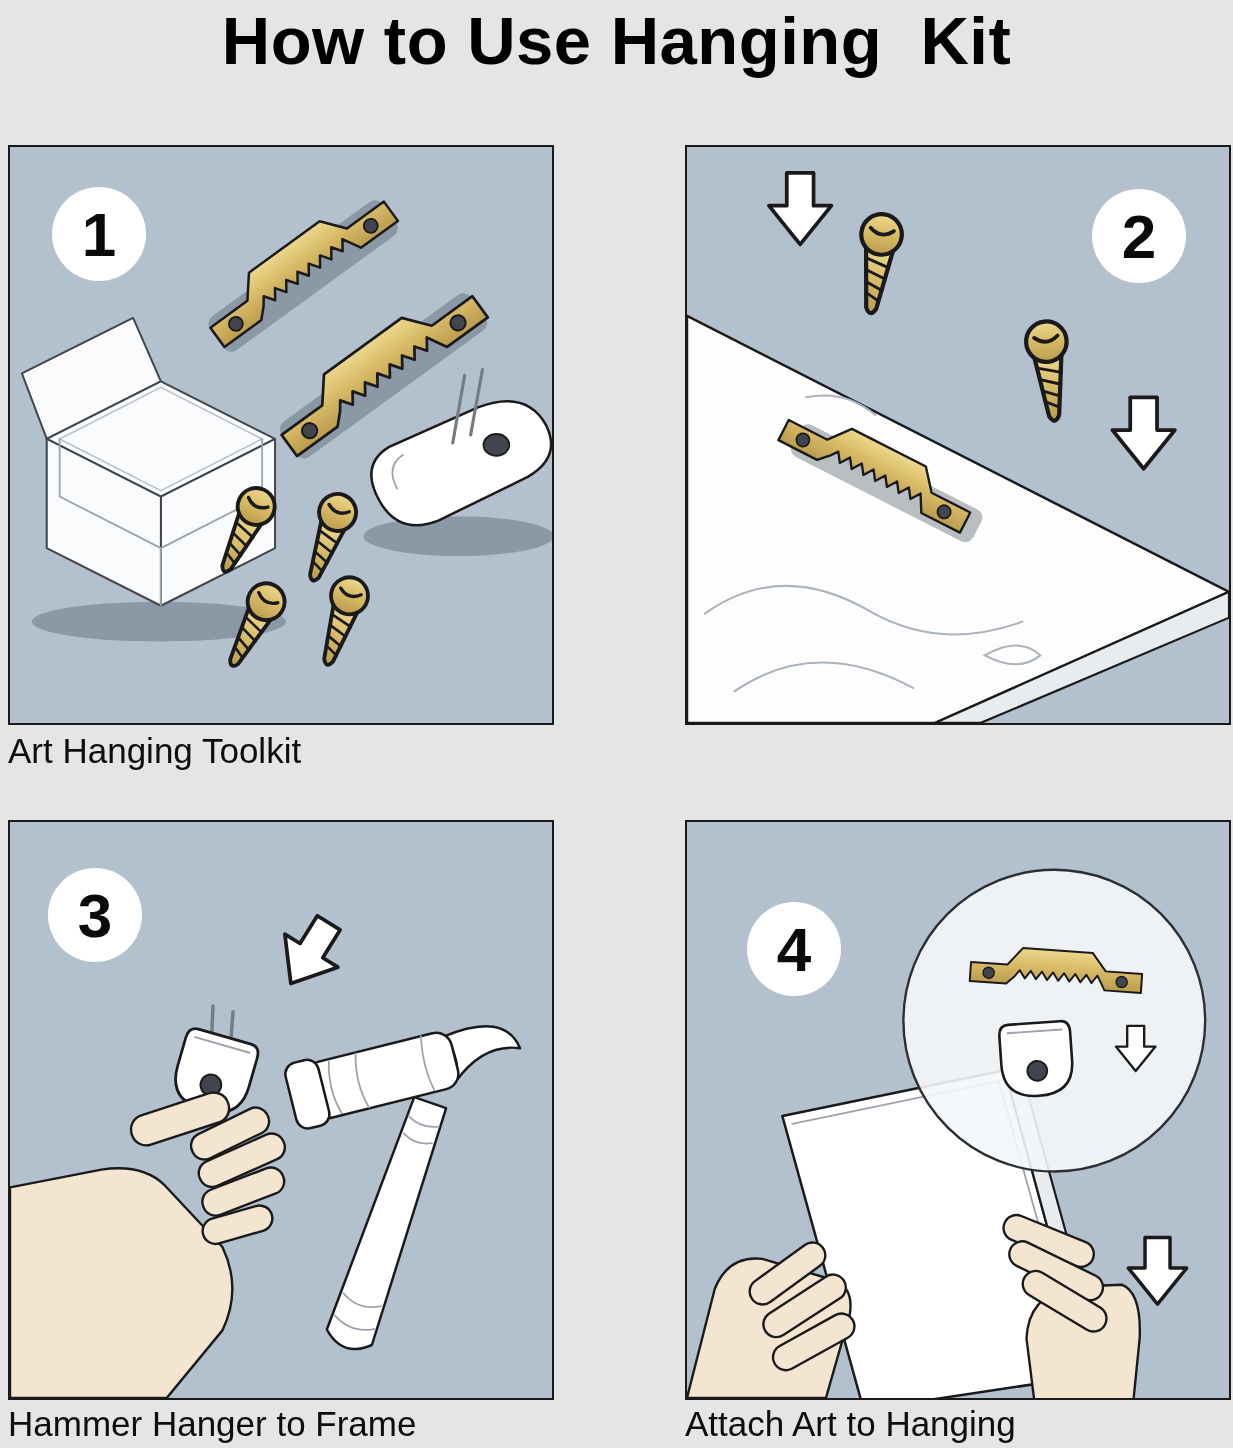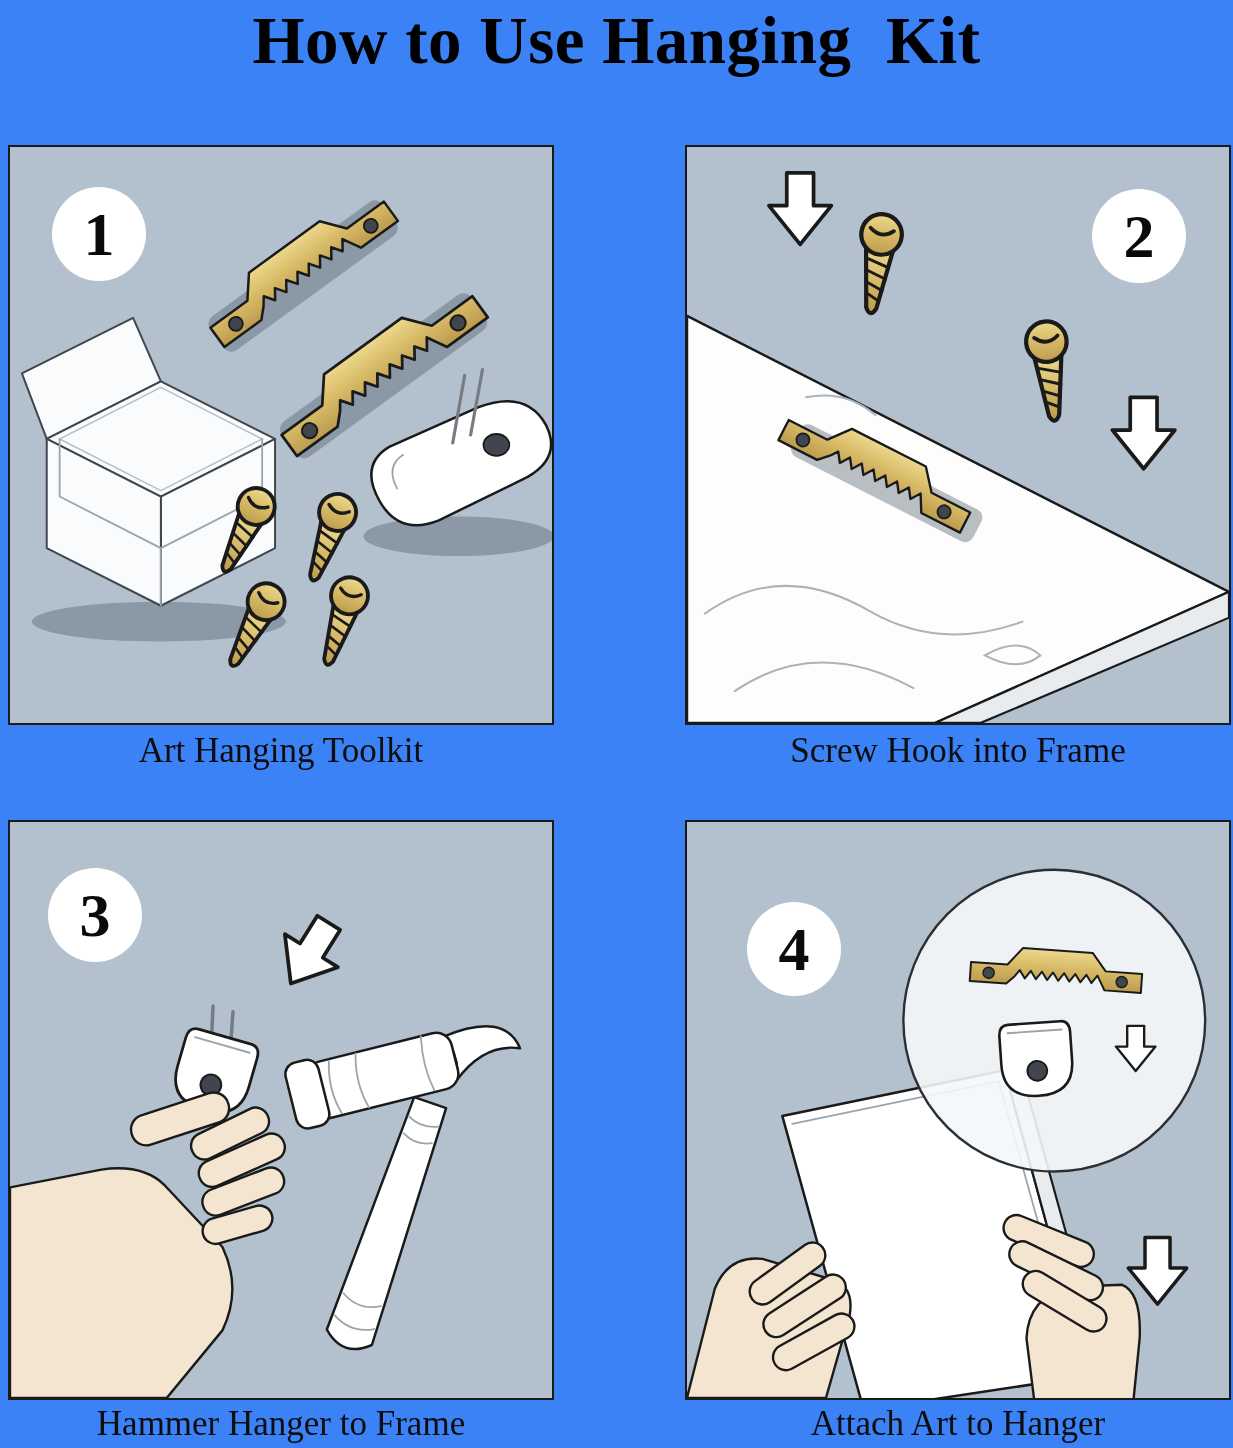--- a/index.html
+++ b/index.html
@@ -1,29 +1,29 @@
 <!DOCTYPE html>
 <html style="--panel-bg: #b3c1ce; --outline: #1a1a1a; --brass: #d9bc68; --brass-light: #ecd88e; --brass-dark: #bb9c4e; --skin: #f4e5d0; --white: #ffffff;"><head>
 <meta charset="utf-8">
 <style>
   *{margin:0;padding:0;box-sizing:border-box}
   body{background:#fff}
-  .page{position:relative;width:1233px;height:1448px;background:#3b82f6;overflow:hidden;
-        font-family:Liberation Serif, serif}
+  .page{position:relative;width:1233px;height:1448px;background:#e5e5e5;overflow:hidden;
+        font-family:Liberation Sans, sans-serif}
   .title{position:absolute;top:2px;left:0;width:100%;text-align:center;
          font-size:67px;font-weight:600;color:#000;letter-spacing:.5px;white-space:pre}
   .panel{position:absolute;width:546px;height:580px;background:var(--panel-bg,#b3c1ce);
          border:2px solid var(--outline,#1a1a1a)}
   #p1{left:8px;top:145px}  #p2{left:685px;top:145px}
   #p3{left:8px;top:820px}  #p4{left:685px;top:820px}
   .art{position:absolute;left:0;top:0;width:100%;height:100%}
   .badge{position:absolute;width:94px;height:94px;border-radius:50%;background:#fff;
          display:flex;align-items:center;justify-content:center;
          font-size:62px;font-weight:700;color:#0a0a0a}
-  .caption{position:absolute;width:546px;text-align:center;font-size:35px;color:#0d0d0d}
+  .caption{position:absolute;width:546px;text-align:left;font-size:35px;color:#0d0d0d}
   #c1{left:8px;top:731px}   #c2{left:685px;top:731px}
   #c3{left:8px;top:1404px}  #c4{left:685px;top:1404px}
 
   
   .outl{stroke:var(--outline,#1a1a1a);stroke-width:2.5;stroke-linejoin:round;stroke-linecap:round}
   .wht{fill:#fff}
   .brass{fill:url(#goldgrad);stroke:var(--outline,#1a1a1a);stroke-width:2.5;stroke-linejoin:round}
   .hole{fill:#41464e;stroke:var(--outline,#1a1a1a);stroke-width:1.8}
   .pin{stroke:#777c83;stroke-width:3.2;fill:none;stroke-linecap:round}
   .thread{stroke:var(--outline,#1a1a1a);stroke-width:1.7;fill:none;stroke-linecap:round}
@@ -124,21 +124,20 @@
       </g>
       <rect class="shadow" width="205" height="36" rx="9" transform="translate(118,276) rotate(27)"></rect>
       <use href="#def-sawtooth" transform="translate(112,252) rotate(27) scale(0.95)"></use>
       <use href="#def-screw" transform="translate(196,88) scale(1.7) rotate(8)"></use>
       <use href="#def-screw" transform="translate(362,196) scale(1.7) rotate(-6)"></use>
       <use href="#def-arrow" transform="translate(114,62) scale(1.5)"></use>
       <use href="#def-arrow" transform="translate(460,288) scale(1.5)"></use>
     </svg>
     <div class="badge" style="left:405px;top:42px">2</div>
   </div>
-  <div class="caption" id="c2">Screw Hook into Frame</div>
 
   <div class="panel" id="p3">
     <svg class="art" viewBox="0 0 546 580">
       <g>
         <g transform="translate(420,292) rotate(19)">
           <path class="wht outl" d="M-17,-10 L17,-10 L24,240 Q0,262 -24,240 Z"></path>
           <path class="boxline" d="M-15,28 Q0,36 15,28 M-16,10 Q0,18 16,10 M-20,200 Q0,212 20,200 M-21,224 Q0,236 21,224"></path>
         </g>
         <g transform="translate(392,252) rotate(-14)">
           <path class="wht outl" d="M52,-24 Q118,-34 124,6 Q90,-8 54,22 Q64,0 52,-24 Z"></path>
@@ -184,15 +183,15 @@
       <g>
         <circle class="lens" cx="370" cy="200" r="152"></circle>
         <use href="#def-sawtooth" transform="translate(286,120) rotate(4) scale(0.8)"></use>
         <use href="#def-hook-plain" transform="translate(352,238) rotate(-4) scale(1.05)"></use>
         <use href="#def-arrow" transform="translate(452,228) scale(0.95)"></use>
       </g>
       <use href="#def-arrow" transform="translate(474,452) scale(1.4)"></use>
     </svg>
     <div class="badge" style="left:60px;top:80px">4</div>
   </div>
-  <div class="caption" id="c4">Attach Art to Hanger</div>
+  <div class="caption" id="c4">Attach Art to Hanging</div>
 
 </div>
 
 </body></html>

